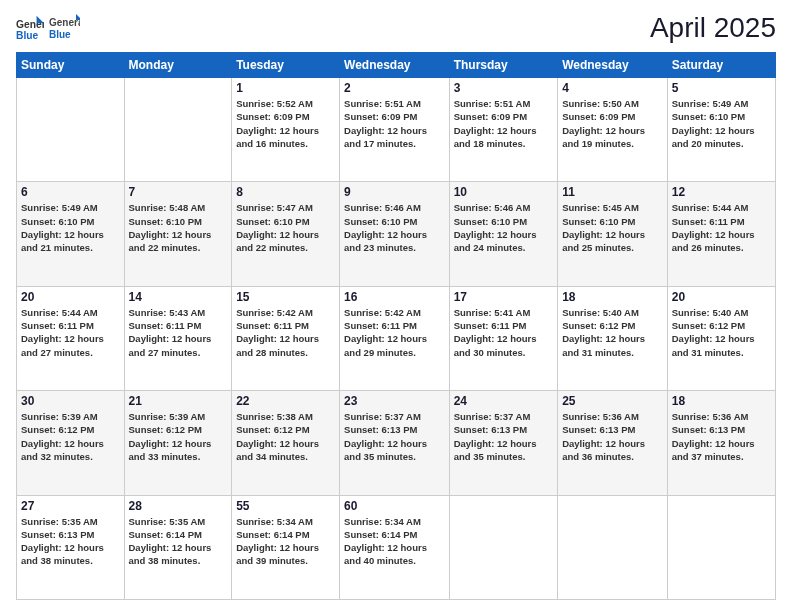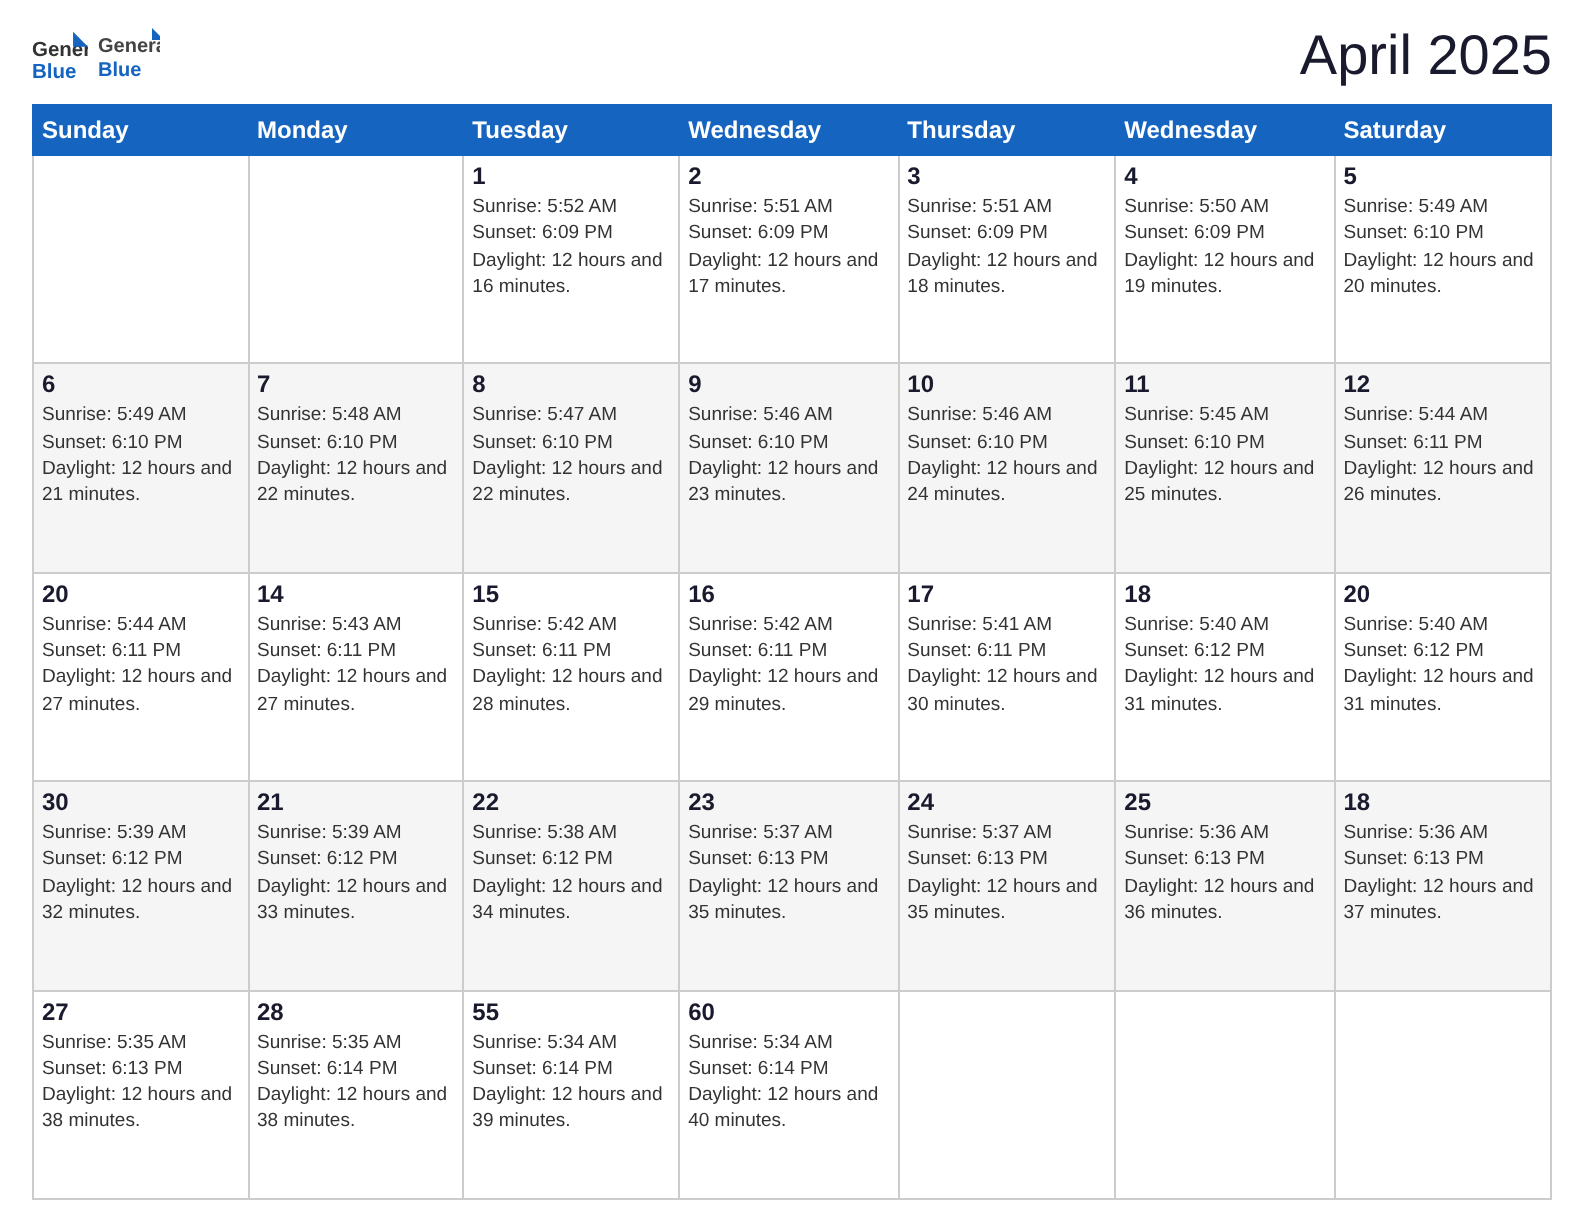--- a/index.html
+++ b/index.html
@@ -75,20 +75,21 @@
       font-size: 12px;
       font-weight: bold;
       color: #1a1a2e;
       display: block;
       margin-bottom: 2px;
     }
     .day-info {
       font-size: 9.5px;
       color: #333;
       line-height: 1.4;
+      font-weight: bold;
     }
     .empty-cell {
       background: #fff !important;
     }
   </style>
 </head>
 <body>
 
 <div class="page">
   <div class="header">

